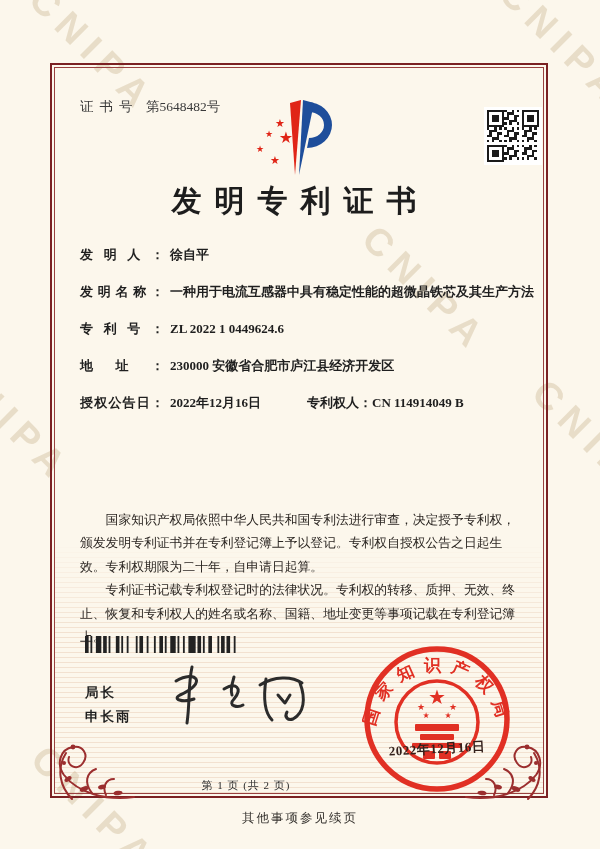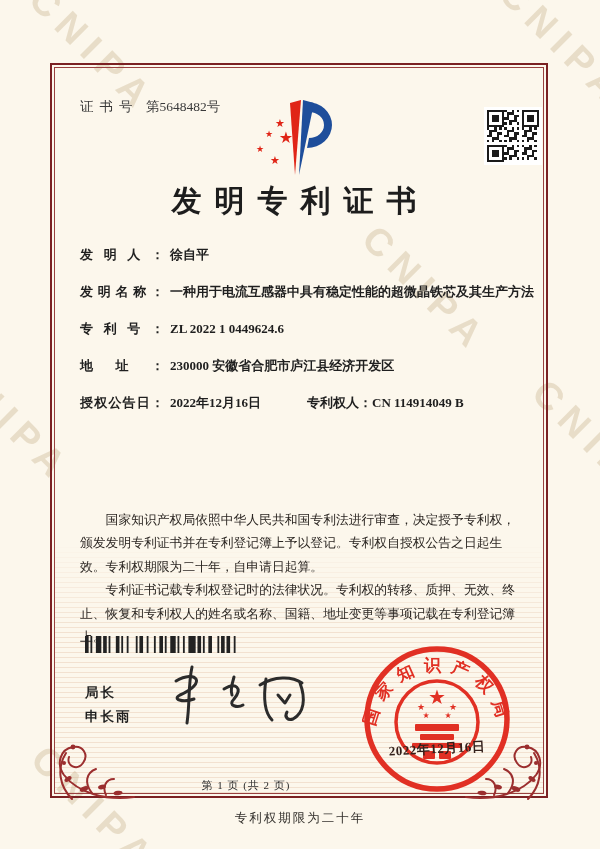--- a/index.html
+++ b/index.html
@@ -371,15 +371,15 @@
       <rect x="53" y="80" width="44" height="7" rx="1"></rect>
       <rect x="58" y="90" width="34" height="6" rx="1"></rect>
       <rect x="50" y="99" width="50" height="5" rx="1"></rect>
       <rect x="61" y="107" width="12" height="8" rx="1"></rect>
       <rect x="77" y="107" width="12" height="8" rx="1"></rect>
     </g>
   </svg>
   <div class="seal-date">2022年12月16日</div>
 
   <div class="page-info">第 1 页 (共 2 页)</div>
-  <div class="cont-note">专利权期限为二十年</div>
+  <div class="cont-note">其他事项参见续页</div>
 
 </div>
 
 </body></html>

